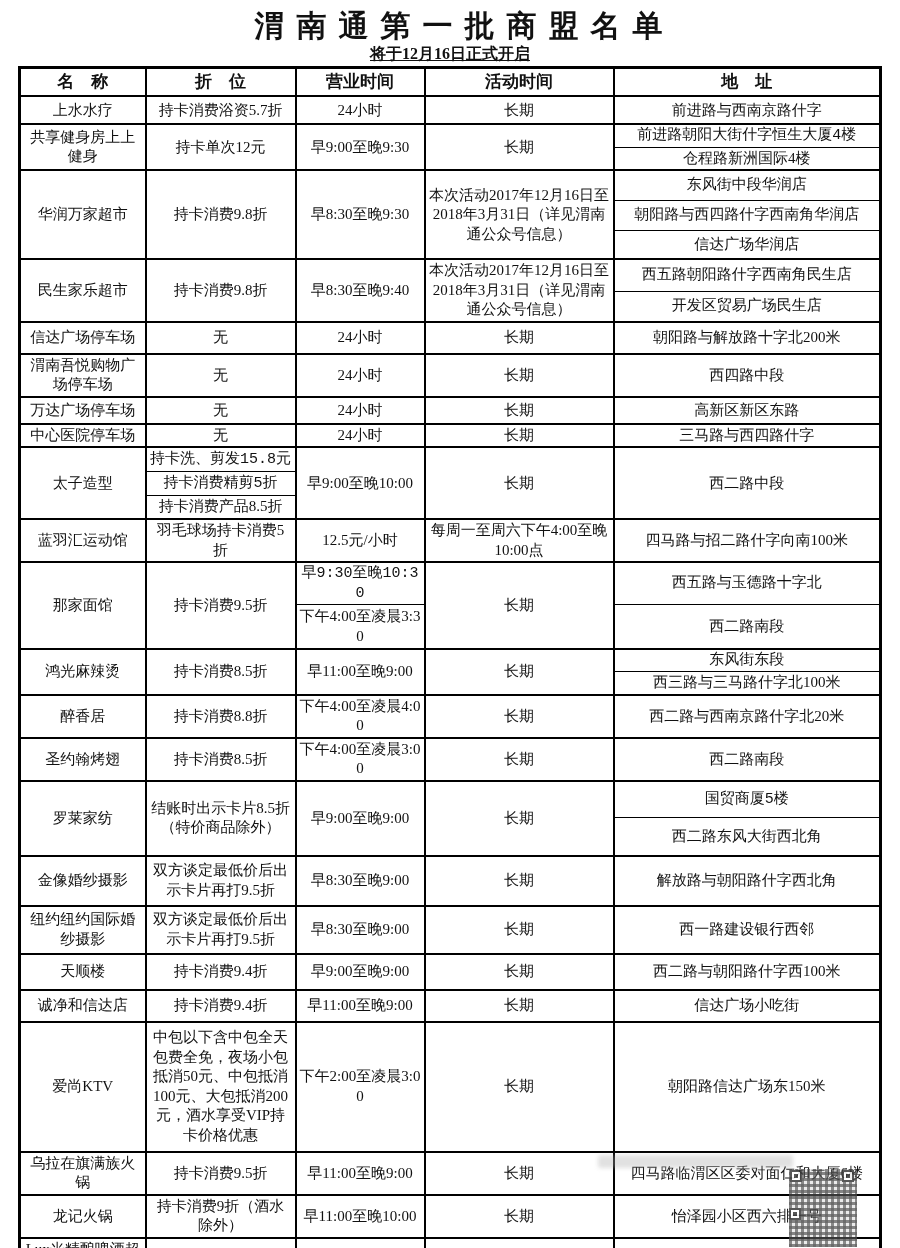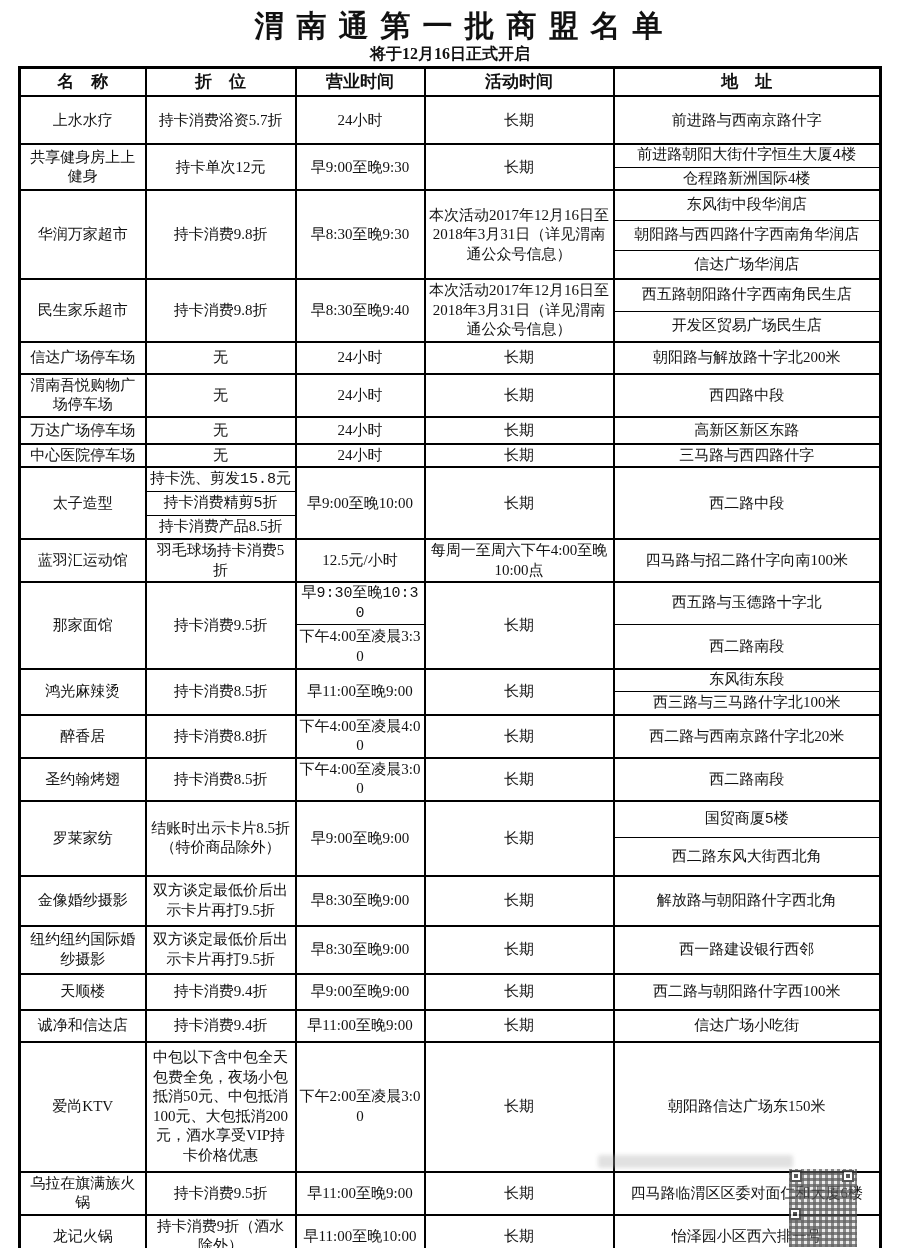--- a/index.html
+++ b/index.html
@@ -9,21 +9,21 @@
     color:#111;
   }
   .page{position:relative;width:900px;height:1248px;overflow:hidden;background:#fff;}
   .title{
     text-align:center;font-size:30px;font-weight:bold;
     letter-spacing:12px;padding-left:29px;
     margin:9px 0 2px 0;line-height:1.1;
   }
   .subtitle{
     text-align:center;font-size:16px;font-weight:bold;
-    margin:0 0 3px 0;line-height:1.2;
+    margin:0 0 3px 0;line-height:1.2;text-decoration:underline;
   }
   table.biz{
     border-collapse:collapse;table-layout:fixed;
     width:861px;margin:0 auto;
     border:3px solid #000;
   }
   .biz th,.biz td{
     border:2px solid #000;
     text-align:center;vertical-align:middle;
     font-size:15px;line-height:1.3;
@@ -78,21 +78,21 @@
       <tr style="height:26px">
         <th>名　称</th>
         <th>折　位</th>
         <th>营业时间</th>
         <th>活动时间</th>
         <th>地　址</th>
       </tr>
     </thead>
     <tbody>
 
-      <tr style="height:48px">
+      <tr style="height:28px">
         <td>上水水疗</td>
         <td>持卡消费浴资5.7折</td>
         <td>24小时</td>
         <td>长期</td>
         <td>前进路与西南京路什字</td>
       </tr>
 
       <tr style="height:21px">
         <td rowspan="2">共享健身房上上健身</td>
         <td rowspan="2">持卡单次12元</td>

